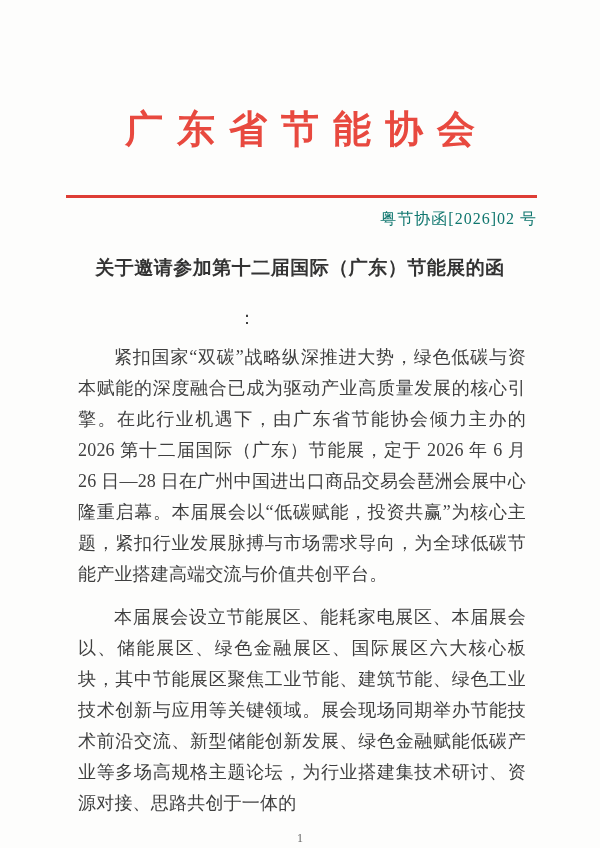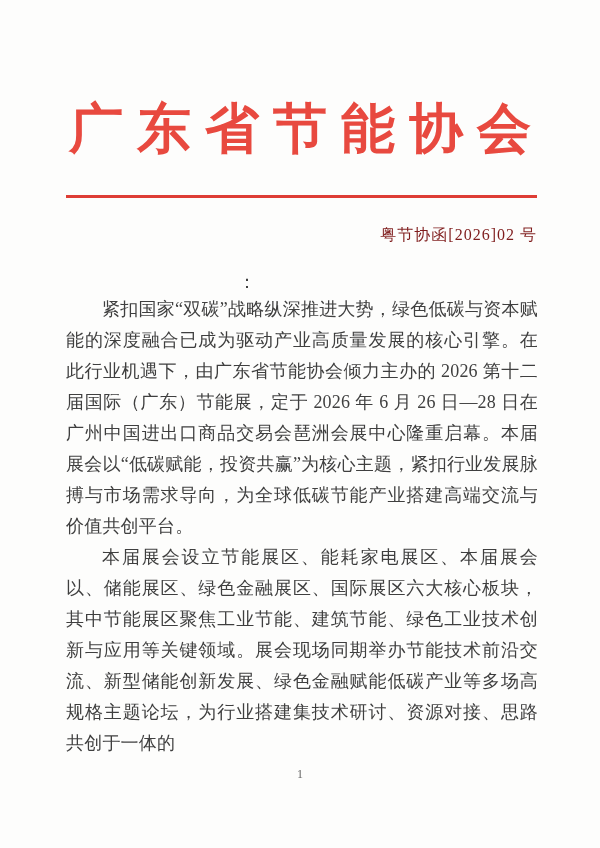--- a/index.html
+++ b/index.html
@@ -12,41 +12,41 @@
     width: 600px;
     height: 848px;
     margin: 0 auto;
     background: #fdfdfc;
     overflow: hidden;
     font-family: "Liberation Serif", "DejaVu Serif", serif;
   }
   .letterhead-title {
     margin-top: 106px;
     text-align: center;
-    font-size: 54px;
+    font-size: 38px;
     line-height: 46px;
     font-weight: bold;
     color: var(--letterhead-red, #e8493f);
     letter-spacing: 14px;
     text-indent: 14px;
     white-space: nowrap;
   }
   .letterhead-rule {
     width: 471px;
     height: 3px;
     margin: 43px 0 0 66px;
     background: var(--rule-red, #de3d35);
   }
   .doc-number {
     width: 471px;
-    margin: 28px 0 0 66px;
+    margin: 12px 0 0 66px;
     text-align: right;
     font-size: 16px;
     line-height: 18px;
-    color: #7f1d1d;
+    color: #0f766e;
     letter-spacing: 1px;
   }
   .doc-title {
     margin-top: 28px;
     text-align: center;
     font-size: 19px;
     line-height: 24px;
     font-weight: bold;
     color: var(--heading-text, #333333);
     letter-spacing: 0.5px;
@@ -60,21 +60,21 @@
   }
   .body-text {
     width: 472px;
     margin: 0 0 0 66px;
     font-size: 18px;
     line-height: 31px;
     color: var(--body-text, #3f3f3f);
     text-align: justify;
   }
   .body-text p {
-    margin: 0;
+    margin: 12px;
     text-indent: 2em;
     letter-spacing: 0.2px;
   }
   .page-number {
     margin-top: 8px;
     text-align: center;
     font-size: 12px;
     line-height: 14px;
     color: #666666;
   }
@@ -83,20 +83,21 @@
 <body>
 
 <div class="page">
 
   <div class="letterhead-title">广东省节能协会</div>
 
   <div class="letterhead-rule"></div>
 
   <div class="doc-number">粤节协函[2026]02 号</div>
 
+  <div class="doc-title">关于邀请参加第十二届国际（广东）节能展的函</div>
 
   <div class="salutation">：</div>
 
   <div class="body-text">
     <p>紧扣国家“双碳”战略纵深推进大势，绿色低碳与资本赋能的深度融合已成为驱动产业高质量发展的核心引擎。在此行业机遇下，由广东省节能协会倾力主办的 2026 第十二届国际（广东）节能展，定于 2026 年 6 月 26 日—28 日在广州中国进出口商品交易会琶洲会展中心隆重启幕。本届展会以“低碳赋能，投资共赢”为核心主题，紧扣行业发展脉搏与市场需求导向，为全球低碳节能产业搭建高端交流与价值共创平台。</p>
     <p>本届展会设立节能展区、能耗家电展区、本届展会以、储能展区、绿色金融展区、国际展区六大核心板块，其中节能展区聚焦工业节能、建筑节能、绿色工业技术创新与应用等关键领域。展会现场同期举办节能技术前沿交流、新型储能创新发展、绿色金融赋能低碳产业等多场高规格主题论坛，为行业搭建集技术研讨、资源对接、思路共创于一体的</p>
   </div>
 
   <div class="page-number">1</div>
 

